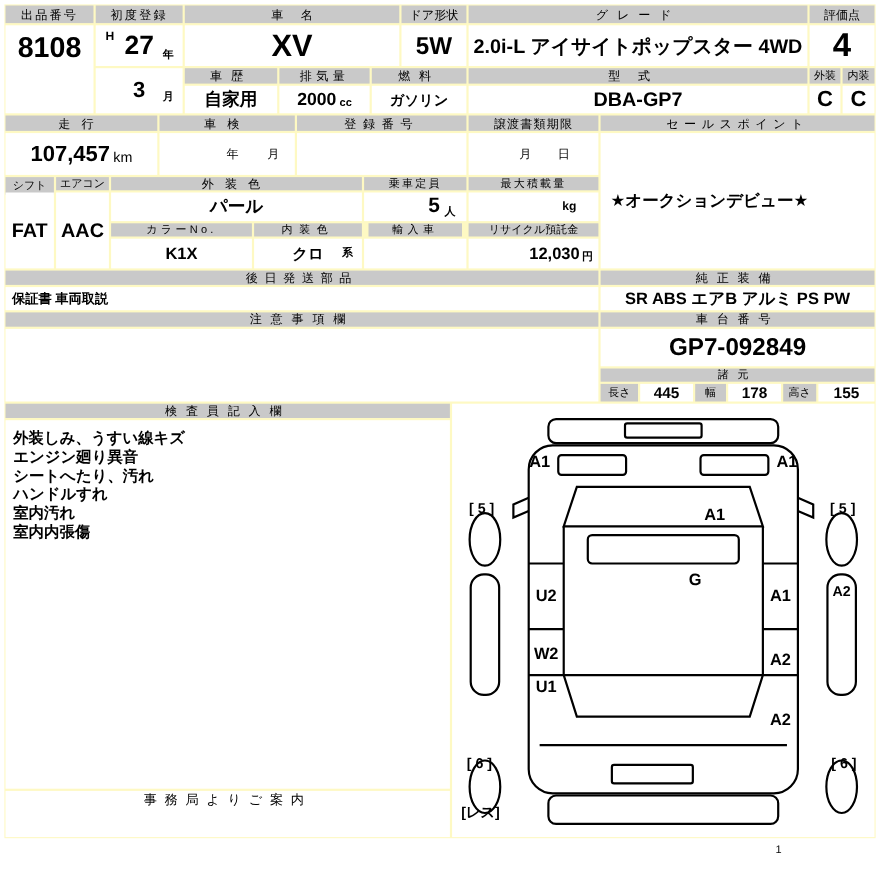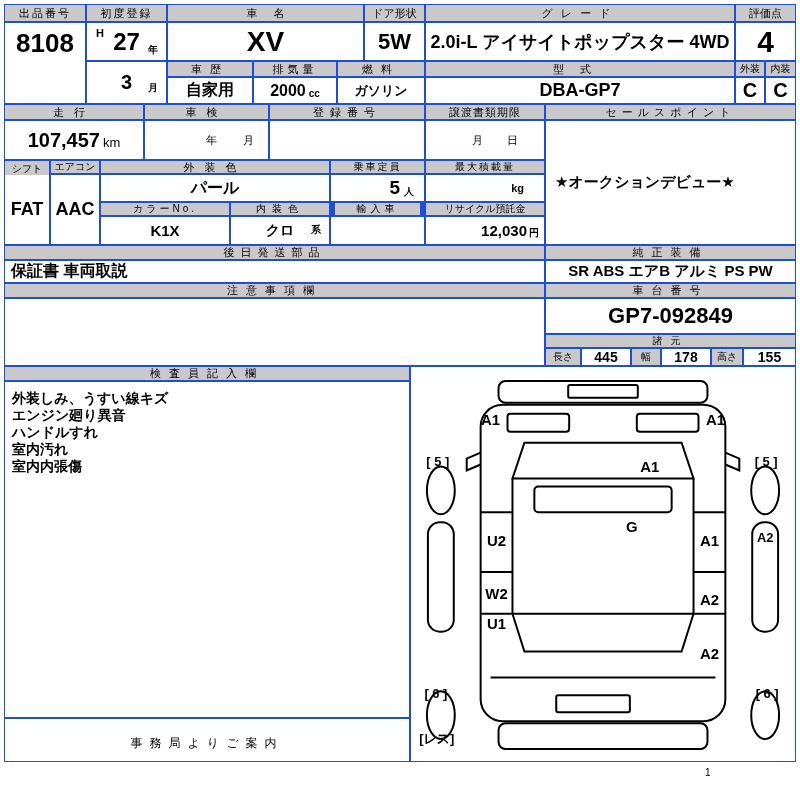--- a/index.html
+++ b/index.html
@@ -1,18 +1,18 @@
 <!DOCTYPE html>
 <html><head>
 <meta charset="utf-8">
 <style>
   *{margin:0;padding:0;box-sizing:border-box}
   html,body{width:800px;height:800px}
   body{position:relative;background:#fff;color:#000;font-family:"Liberation Sans","DejaVu Sans",sans-serif;overflow:hidden}
-  .sheet{position:absolute;left:4px;top:4px;width:792px;height:758px;background:#1d4ed8}
+  .sheet{position:absolute;left:4px;top:4px;width:792px;height:758px;background:#fef9c3}
   .cell{position:absolute;background:#fff;overflow:hidden}
   .hdr{background:#c9c9c9;display:flex;align-items:center;justify-content:center;font-size:11px;letter-spacing:2px;white-space:nowrap}
   .val{display:flex;align-items:center;justify-content:center;font-weight:bold;white-space:nowrap}
   .left{justify-content:flex-start}
   .right{justify-content:flex-end}
   .unit{font-size:10px;font-weight:bold}
   .notes{padding:8px 7px;font-size:14px;font-weight:bold;line-height:17px}
   .legend{position:absolute;left:5px;top:767px;width:792px;font-size:10px;white-space:pre}
   svg{font-family:inherit}
 </style>
@@ -120,21 +120,21 @@
   <div class="cell hdr" style="left:331px;top:199px;width:85px;height:12px;font-size:10px;letter-spacing:4px">輸入車</div>
   <div class="cell val" style="left:327px;top:213px;width:93px;height:27px"></div>
 
   <div class="cell hdr" style="left:422px;top:199px;width:118px;height:12px;font-size:10px;letter-spacing:0">リサイクル預託金</div>
   <div class="cell val right" style="left:422px;top:213px;width:118px;height:27px;padding-right:5px">
     <span style="font-size:15px">12,030</span>
     <span class="unit" style="margin-left:2px;margin-top:5px">円</span>
   </div>
 
   <div class="cell hdr" style="left:1px;top:242px;width:539px;height:13px;letter-spacing:6px">後日発送部品</div>
-  <div class="cell val left" style="left:1px;top:257px;width:539px;height:21px;font-size:16px;padding-left:6px">保証書 車両取説</div>
+  <div class="cell val left" style="left:1px;top:257px;width:539px;height:21px;font-size:12px;padding-left:6px">保証書 車両取説</div>
 
   <div class="cell hdr" style="left:542px;top:242px;width:249px;height:13px;letter-spacing:8px">純正装備</div>
   <div class="cell val" style="left:542px;top:257px;width:249px;height:21px;font-size:15px">SR ABS エアB アルミ PS PW</div>
 
   <div class="cell hdr" style="left:1px;top:280px;width:539px;height:13px;letter-spacing:8px">注意事項欄</div>
   <div class="cell" style="left:1px;top:295px;width:539px;height:66px"></div>
 
   <div class="cell hdr" style="left:542px;top:280px;width:249px;height:13px;letter-spacing:8px">車台番号</div>
   <div class="cell val" style="left:542px;top:295px;width:249px;height:34px;font-size:22px">GP7-092849</div>
 
@@ -143,25 +143,26 @@
   <div class="cell val" style="left:578px;top:345px;width:48px;height:16px;font-size:14px">445</div>
   <div class="cell hdr" style="left:628px;top:345px;width:28px;height:16px;font-size:10px;letter-spacing:0">幅</div>
   <div class="cell val" style="left:658px;top:345px;width:48px;height:16px;font-size:14px">178</div>
   <div class="cell hdr" style="left:708px;top:345px;width:30px;height:16px;font-size:10px;letter-spacing:0">高さ</div>
   <div class="cell val" style="left:740px;top:345px;width:51px;height:16px;font-size:14px">155</div>
 
   <div class="cell hdr" style="left:1px;top:363px;width:404px;height:13px;letter-spacing:8px">検査員記入欄</div>
   <div class="cell notes" style="left:1px;top:378px;width:404px;height:335px">
     <div>外装しみ、うすい線キズ</div>
     <div>エンジン廻り異音</div>
+    <div>シートへたり、汚れ</div>
     <div>ハンドルすれ</div>
     <div>室内汚れ</div>
     <div>室内内張傷</div>
   </div>
-  <div class="cell" style="left:1px;top:715px;width:404px;height:42px;display:flex;justify-content:center;align-items:flex-start;padding-top:16px;font-size:12px;letter-spacing:7px">事務局よりご案内</div>
+  <div class="cell" style="left:1px;top:715px;width:404px;height:42px;display:flex;justify-content:center;align-items:flex-start;padding-top:0;font-size:12px;letter-spacing:7px">事務局よりご案内</div>
 
   <div class="cell" style="left:407px;top:363px;width:384px;height:394px">
     <svg viewBox="0 0 386 396" width="384" height="394">
       <g fill="none" stroke="#000" stroke-width="2">
         <rect x="88" y="14" width="210" height="22" rx="7"></rect>
         <rect x="158" y="18" width="70" height="13" rx="2"></rect>
         <rect x="70" y="38" width="246" height="318" rx="22"></rect>
         <rect x="88" y="358" width="210" height="26" rx="7"></rect>
         <rect x="146" y="330" width="74" height="17" rx="2"></rect>
         <rect x="97" y="47" width="62" height="18" rx="3"></rect>

